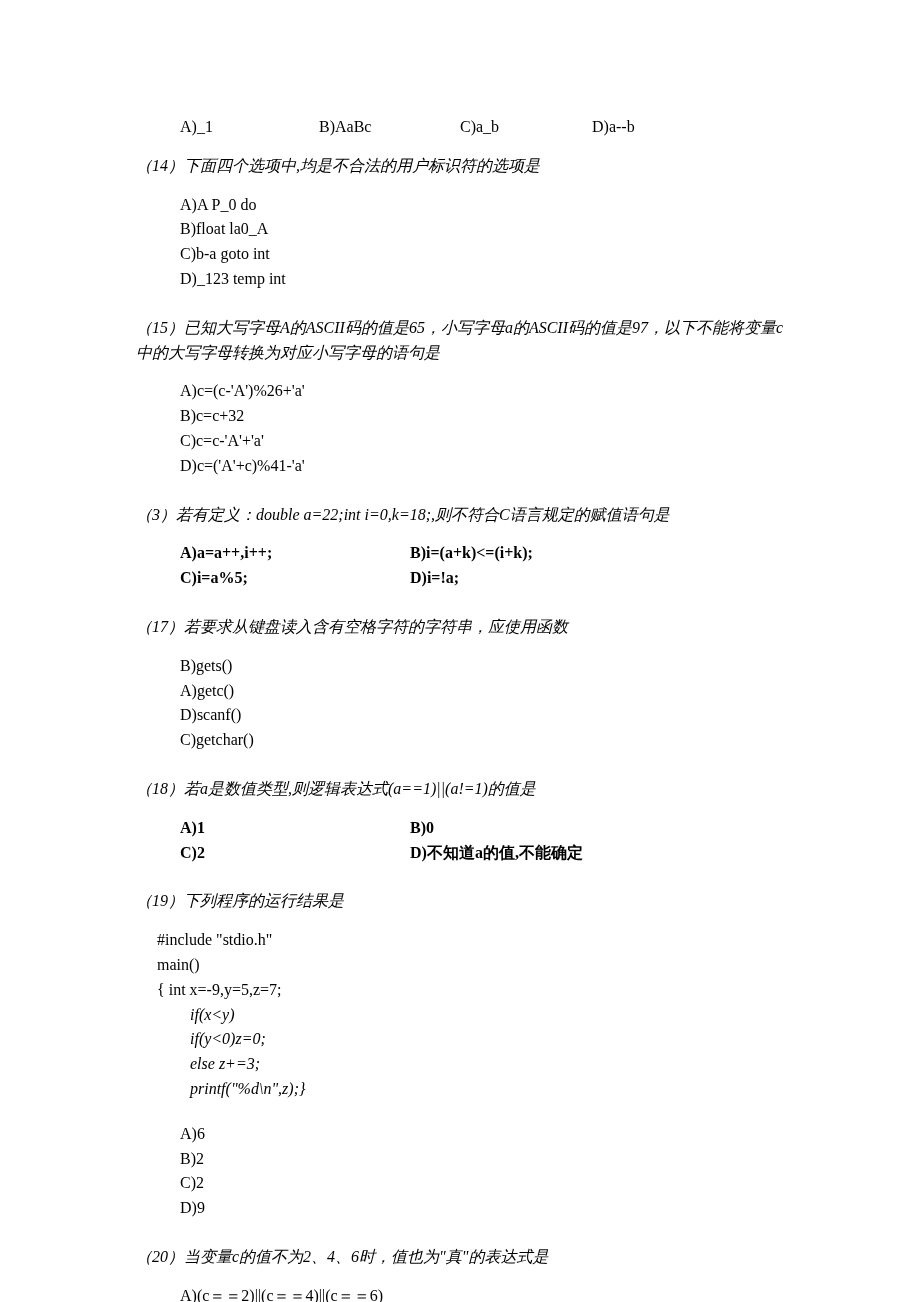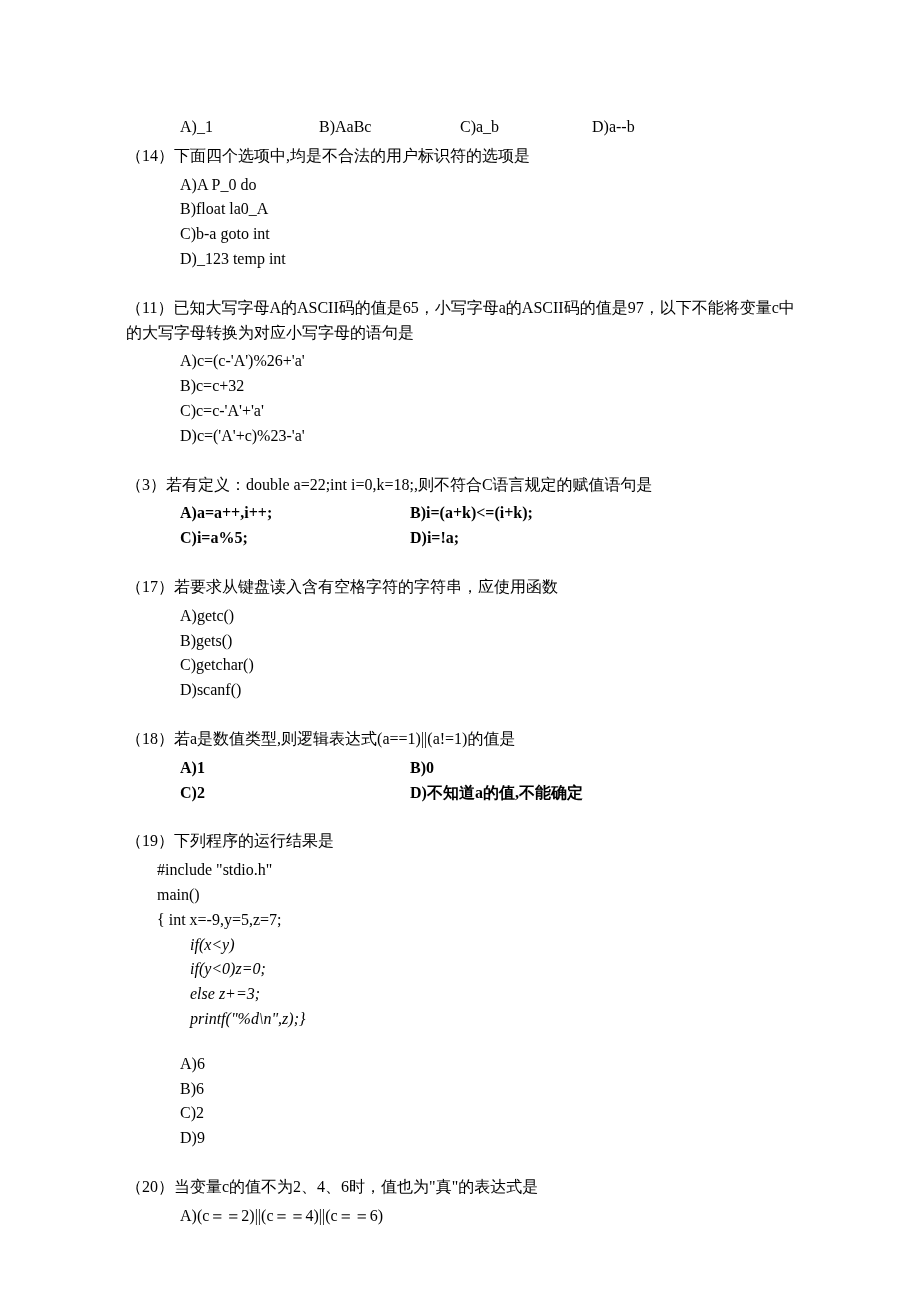--- a/index.html
+++ b/index.html
@@ -10,21 +10,21 @@
     font-size: 16px;
     line-height: 1.55;
     color: #000;
   }
   .page {
     width: 920px;
     padding: 115px 110px 40px 122px;
     box-sizing: border-box;
   }
   .q-block { margin-bottom: 24px; }
-  .q-stem { margin: 4px; }
+  .q-stem { margin: 14px; font-style: italic; }
   .opt-indent { padding-left: 58px; }
   .inline-opts { padding-left: 58px; }
   .inline-opts span { display: inline-block; }
   .two-col {
     display: grid;
     grid-template-columns: 230px 1fr;
     padding-left: 58px;
     font-weight: bold;
   }
   .code-indent-1 { padding-left: 35px; }
@@ -46,45 +46,45 @@
 
   <div class="q-block">
     <p class="q-stem">（14）下面四个选项中,均是不合法的用户标识符的选项是</p>
     <div class="opt-indent">A)A P_0 do</div>
     <div class="opt-indent">B)float la0_A</div>
     <div class="opt-indent">C)b-a goto int</div>
     <div class="opt-indent">D)_123 temp int</div>
   </div>
 
   <div class="q-block">
-    <p class="q-stem">（11）已知大写字母A的ASCII码的值是65，小写字母a的ASCII码的值是97，以下不能将变量c中的大写字母转换为对应小写字母的语句是</p>
+    <p class="q-stem">（15）已知大写字母A的ASCII码的值是65，小写字母a的ASCII码的值是97，以下不能将变量c中的大写字母转换为对应小写字母的语句是</p>
     <div class="opt-indent">A)c=(c-'A')%26+'a'</div>
     <div class="opt-indent">B)c=c+32</div>
     <div class="opt-indent">C)c=c-'A'+'a'</div>
-    <div class="opt-indent">D)c=('A'+c)%23-'a'</div>
+    <div class="opt-indent">D)c=('A'+c)%41-'a'</div>
   </div>
 
   <div class="q-block">
     <p class="q-stem">（3）若有定义：double a=22;int i=0,k=18;,则不符合C语言规定的赋值语句是</p>
     <div class="two-col">
       <span>A)a=a++,i++;</span>
       <span>B)i=(a+k)&lt;=(i+k);</span>
     </div>
     <div class="two-col">
       <span>C)i=a%5;</span>
       <span>D)i=!a;</span>
     </div>
   </div>
 
   <div class="q-block">
     <p class="q-stem">（17）若要求从键盘读入含有空格字符的字符串，应使用函数</p>
+    <div class="opt-indent">B)gets()</div>
     <div class="opt-indent">A)getc()</div>
-    <div class="opt-indent">B)gets()</div>
+    <div class="opt-indent">D)scanf()</div>
     <div class="opt-indent">C)getchar()</div>
-    <div class="opt-indent">D)scanf()</div>
   </div>
 
   <div class="q-block">
     <p class="q-stem">（18）若a是数值类型,则逻辑表达式(a==1)||(a!=1)的值是</p>
     <div class="two-col">
       <span>A)1</span>
       <span>B)0</span>
     </div>
     <div class="two-col">
       <span>C)2</span>
@@ -96,21 +96,21 @@
     <p class="q-stem">（19）下列程序的运行结果是</p>
     <div class="code-indent-1">#include "stdio.h"</div>
     <div class="code-indent-1">main()</div>
     <div class="code-indent-1">{    int x=-9,y=5,z=7;</div>
     <div class="code-indent-2">if(x&lt;y)</div>
     <div class="code-indent-2">if(y&lt;0)z=0;</div>
     <div class="code-indent-2">else z+=3;</div>
     <div class="code-indent-2">printf("%d\n",z);}</div>
     <div style="height:20px;"></div>
     <div class="opt-indent">A)6</div>
-    <div class="opt-indent">B)6</div>
+    <div class="opt-indent">B)2</div>
     <div class="opt-indent">C)2</div>
     <div class="opt-indent">D)9</div>
   </div>
 
   <div class="q-block">
     <p class="q-stem">（20）当变量c的值不为2、4、6时，值也为"真"的表达式是</p>
     <div class="opt-indent">A)(c＝＝2)||(c＝＝4)||(c＝＝6)</div>
   </div>
 
 </div>

